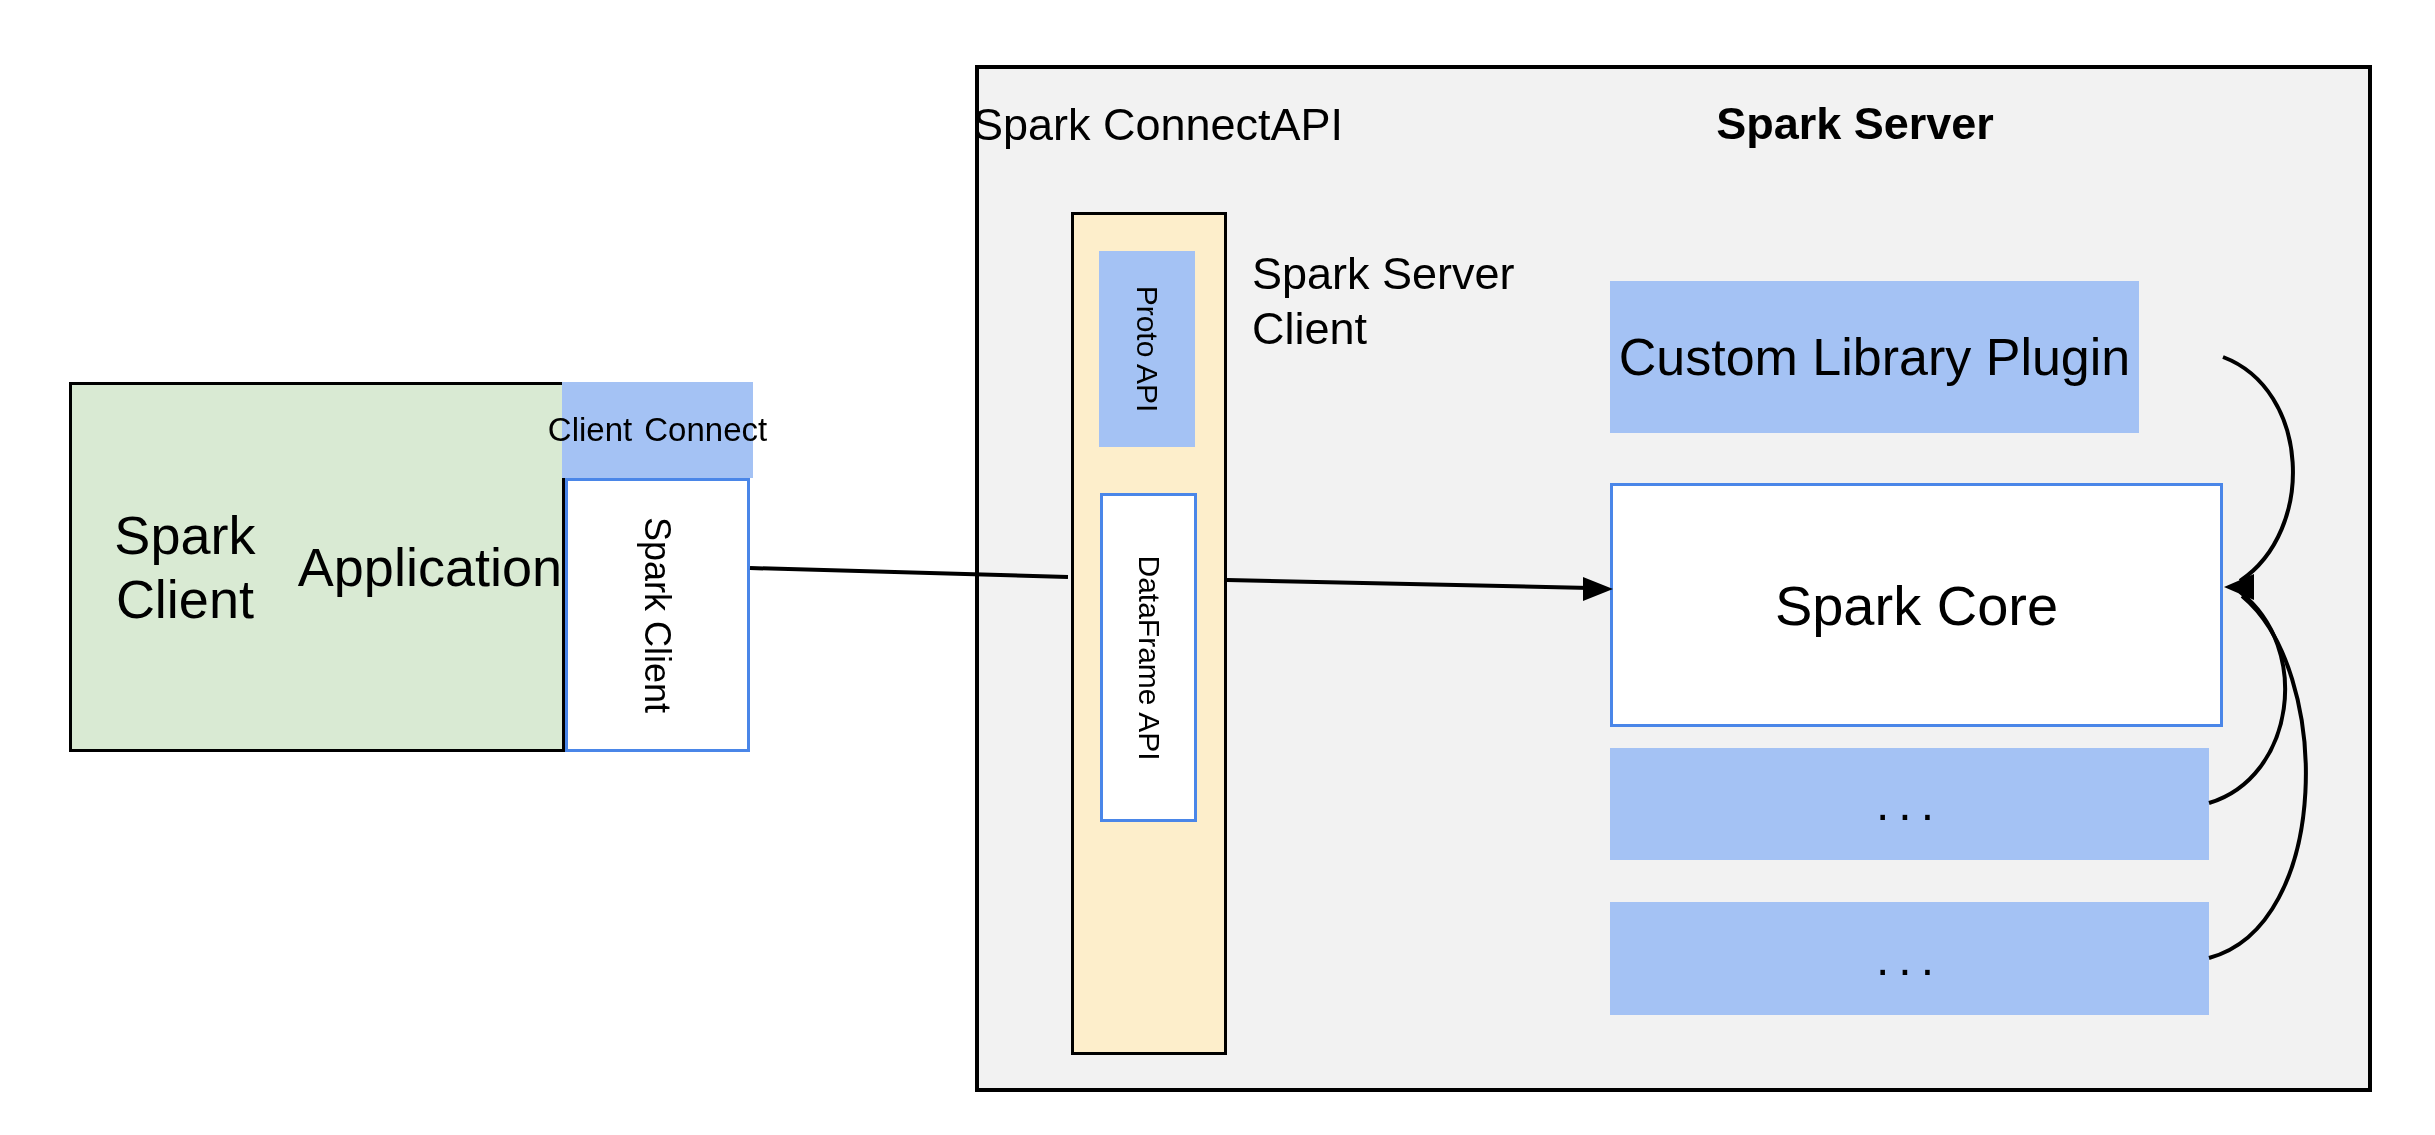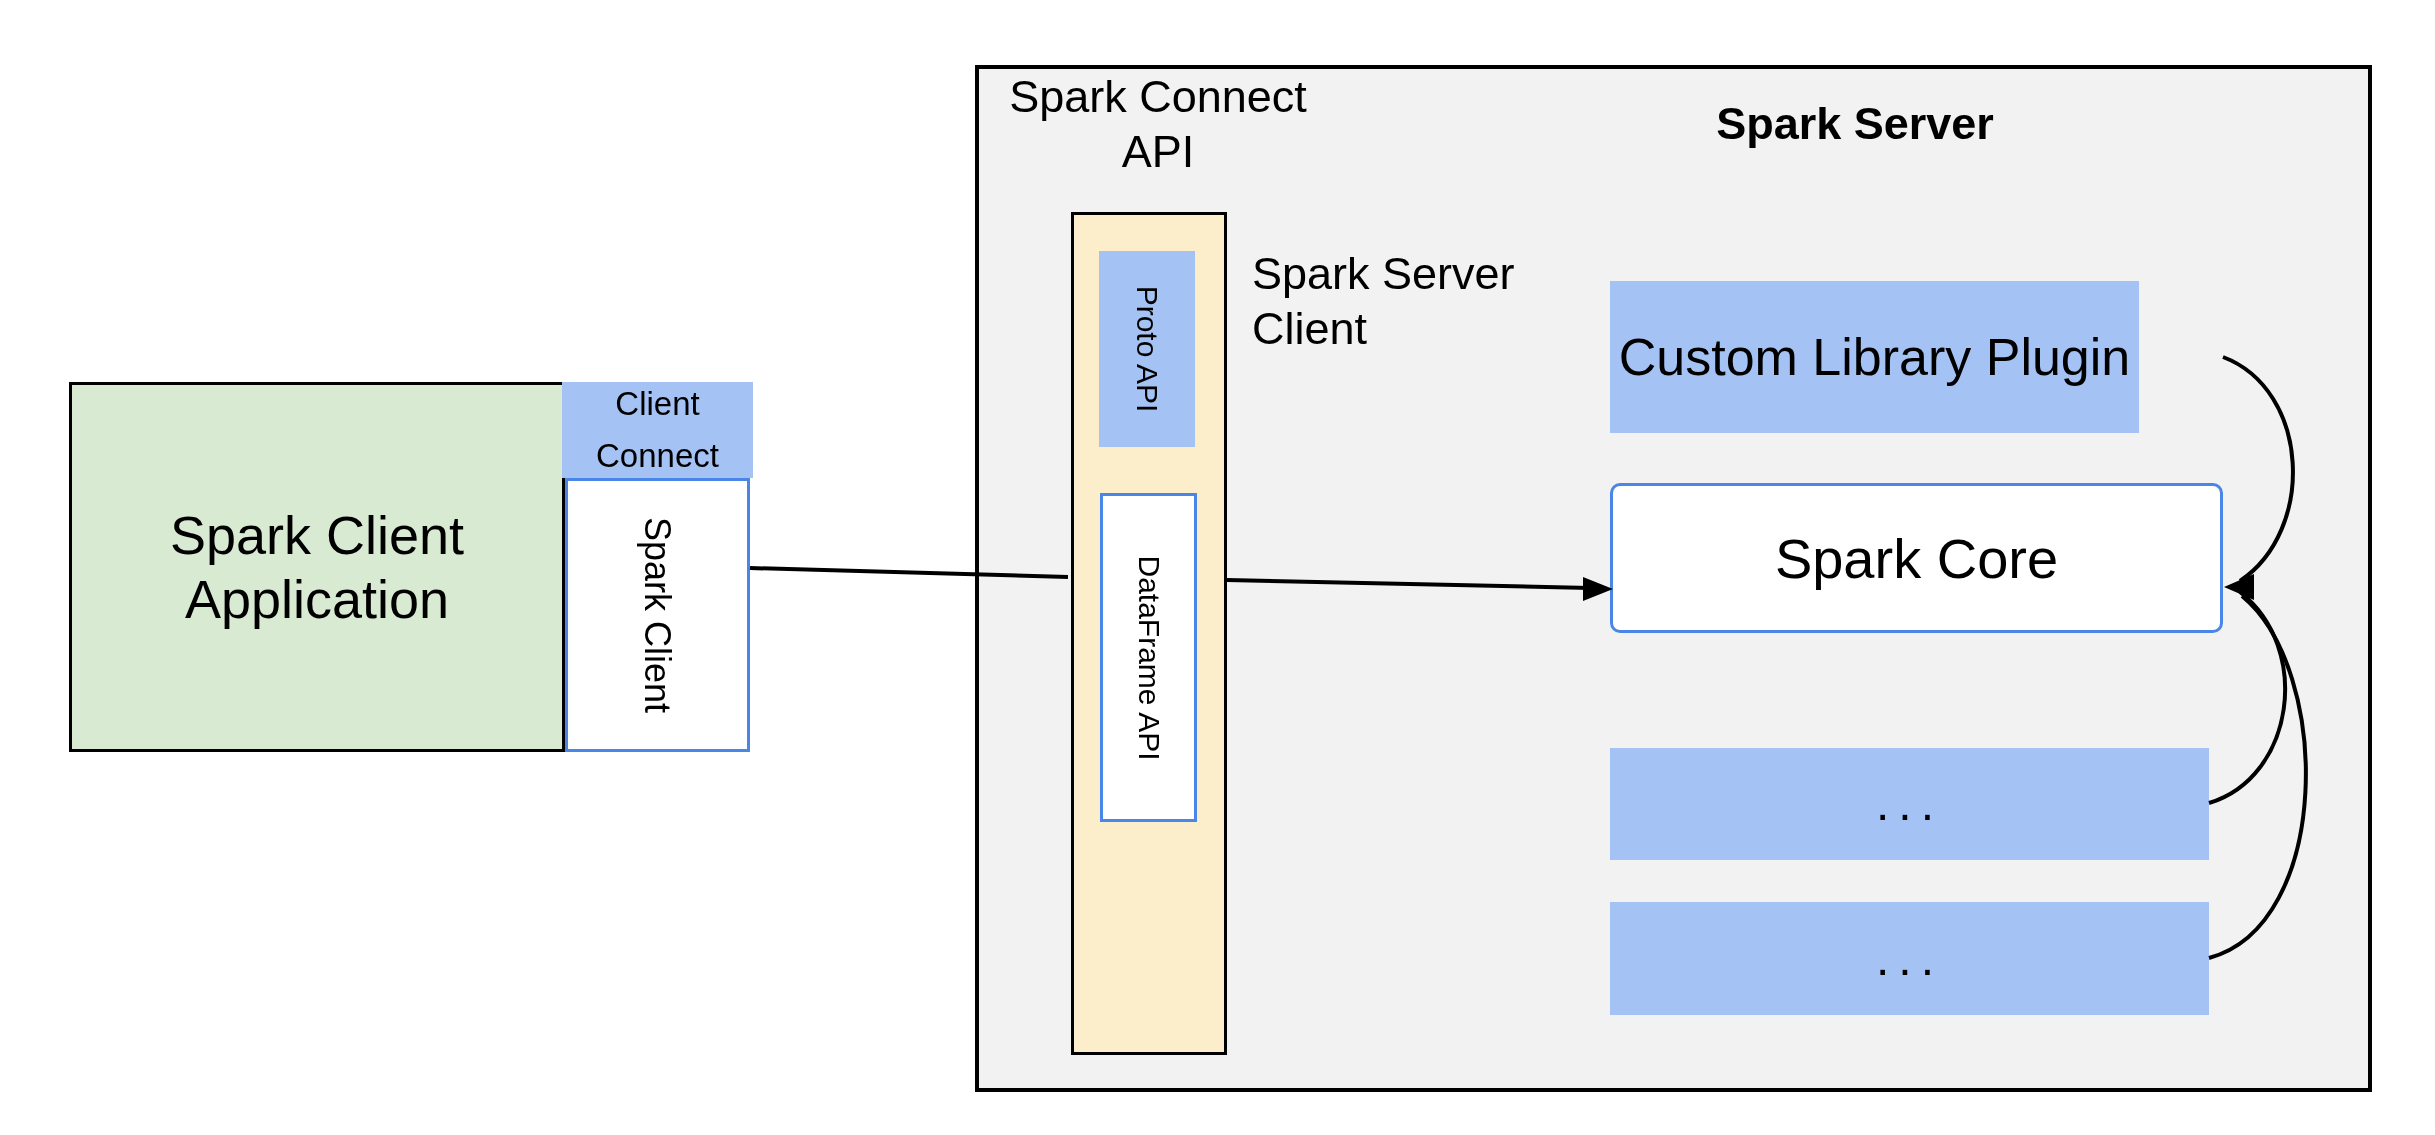--- a/index.html
+++ b/index.html
@@ -10,21 +10,21 @@
     --blue-border:#4a86e8;
     --line-color:#000000;
   }
   html,body{margin:0;padding:0;background:#ffffff;}
   .canvas{
     position:relative;width:2435px;height:1135px;overflow:hidden;
     font-family:"Liberation Sans",sans-serif;color:#000;background:#fff;
   }
   .box{position:absolute;box-sizing:border-box;}
   .center{display:flex;align-items:center;justify-content:center;text-align:center;}
-  .col{flex-direction:column;}
+  .col{flex-direction:row;}
   .green{background:var(--green-fill);border:3px solid #000;}
   .bluefill{background:var(--blue-fill);}
   .whiteblue{background:#ffffff;border:3px solid var(--blue-border);}
   .cream{background:var(--cream-fill);border:3px solid #000;}
   .container{background:var(--gray-fill);border:4px solid #000;}
   .vtext{position:absolute;inset:0;display:flex;align-items:center;justify-content:center;}
   .vtext span{transform:rotate(90deg);white-space:nowrap;display:block;}
   .lbl-xl{font-size:54px;line-height:64px;}
   .lbl-core{font-size:56px;}
   .lbl-plugin{font-size:52px;}
@@ -80,21 +80,21 @@
 
   <div class="box lbl-md" style="left:1252px;top:246px;width:320px;height:120px;">
     <div>Spark Server</div>
     <div>Client</div>
   </div>
 
   <div class="box center lbl-md bold" style="left:1655px;top:95px;width:400px;height:56px;">Spark Server</div>
 
   <div class="box bluefill center lbl-plugin" style="left:1610px;top:281px;width:529px;height:152px;">Custom Library Plugin</div>
 
-  <div class="box whiteblue center lbl-core" style="left:1610px;top:483px;width:613px;height:150px;border-radius:10px;">Spark Core</div>
+  <div class="box whiteblue center lbl-core" style="left:1610px;top:483px;width:613px;height:244px;">Spark Core</div>
 
   <div class="box bluefill center dots" style="left:1610px;top:748px;width:599px;height:112px;">...</div>
 
   <div class="box bluefill center dots" style="left:1610px;top:902px;width:599px;height:113px;">...</div>
 
   <svg class="overlay" viewBox="0 0 2435 1135">
 
     <line x1="750" y1="568" x2="1068" y2="577" stroke="#000" stroke-width="4"></line>
 
     <line x1="1227" y1="580" x2="1590" y2="588" stroke="#000" stroke-width="4"></line>

